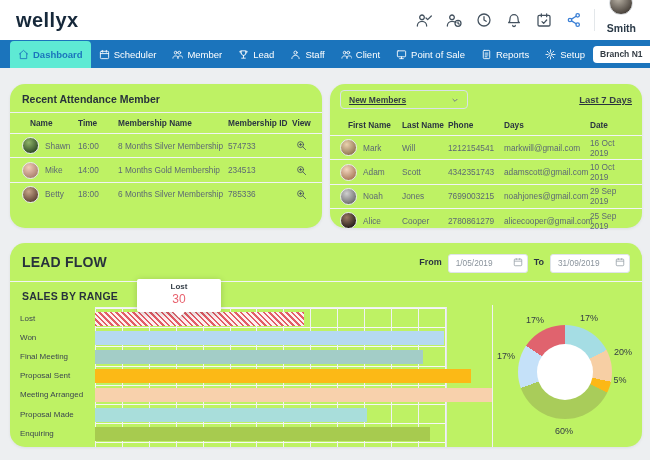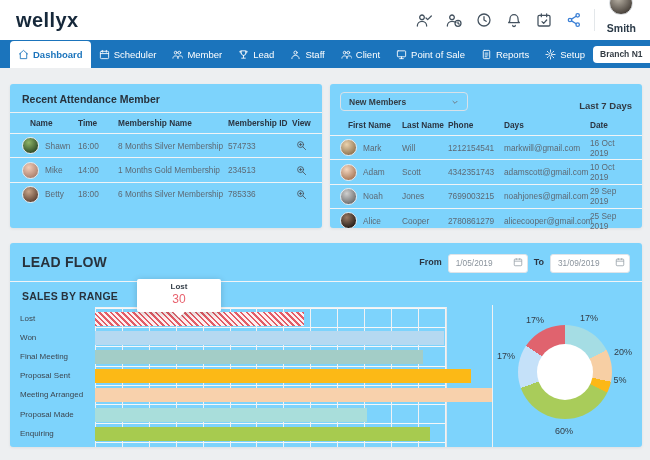--- a/index.html
+++ b/index.html
@@ -36,32 +36,32 @@
     background: #1b74bc; display: flex; align-items: center; padding: 0 8px 0 10px;
   }
   .nav-items { display: flex; align-items: flex-end; height: 28px; }
   .nav-item {
     height: 28px; display: flex; align-items: center; gap: 4px;
     color: #ffffff; font-size: 9.5px; padding: 0 8px; cursor: pointer; white-space: nowrap;
   }
   .nav-item .nicon { width: 11px; height: 11px; }
   .nav-item .nicon svg { width: 11px; height: 11px; }
   .nav-item.active {
-    background: #ffffff; color: #1b74bc; font-weight: 700;
+    background: #5eead4; color: #1b74bc; font-weight: 700;
     height: 27px; border-radius: 4px 4px 0 0; align-self: flex-end;
   }
   .nav-right { margin-left: auto; display: flex; align-items: center; gap: 9px; }
   .branch-select {
     background: #fff; border-radius: 4px; height: 17px; width: 74px;
     display: flex; align-items: center; justify-content: space-between;
     padding: 0 7px; font-size: 8.5px; color: #333c44; cursor: pointer; font-weight: 600;
   }
 
   
-  .card { position: absolute; background: #7dd3fc; border-radius: 3px;
+  .card { position: absolute; background: #bef264; border-radius: 15px;
           box-shadow: 0 1px 3px rgba(40,50,60,.08); }
   .card-attendance { left: 10px; top: 84px; width: 312px; height: 144px; }
   .card-members    { left: 330px; top: 84px; width: 312px; height: 144px; }
   .card-leadflow   { left: 10px; top: 243px; width: 632px; height: 204px; }
 
   .card-title { font-size: 10.5px; font-weight: 700; color: #28323c;
     padding: 9px 12px 7px; border-bottom: 1px solid #eef1f3; }
 
   
   .att-grid { display: grid; grid-template-columns: 56px 40px 110px 64px 1fr;
@@ -70,22 +70,22 @@
   .t-head > div:first-child { padding-left: 8px; }
   .t-row { height: 24.4px; font-size: 8.3px; color: #5d6974; border-top: 1px solid #f1f4f6; }
   .name-cell { display: flex; align-items: center; gap: 6px; color: #5d6974; }
   .avatar-sm { width: 17px; height: 17px; border-radius: 50%; flex: 0 0 17px;
     border: 1px solid #e8ebee; }
   .view-cell { display: flex; justify-content: center; }
   .zoom-icon { width: 11px; height: 11px; color: #4a5560; cursor: pointer; }
   .zoom-icon svg { width: 11px; height: 11px; }
 
   
-  .members-head { height: 31px; display: flex; align-items: flex-end;
-    justify-content: space-between; padding: 4px 10px; }
+  .members-head { height: 31px; display: flex; align-items: center;
+    justify-content: space-between; padding: 4px 10px; text-decoration: underline; }
   .dropdown { width: 128px; height: 19px; border: 1px solid #d9e1e8; border-radius: 4px;
     display: flex; align-items: center; justify-content: space-between; padding: 0 8px;
     font-size: 8.5px; font-weight: 600; color: #333c44; cursor: pointer; }
   .dropdown .chev { width: 8px; height: 8px; color: #707b85; }
   .period-label { font-size: 9.5px; font-weight: 600; color: #333b44; }
   .mem-grid { display: grid; grid-template-columns: 62px 46px 56px 86px 1fr;
     align-items: center; padding: 0 10px; }
 
   
   .lf-head { display: flex; align-items: center; justify-content: space-between;

